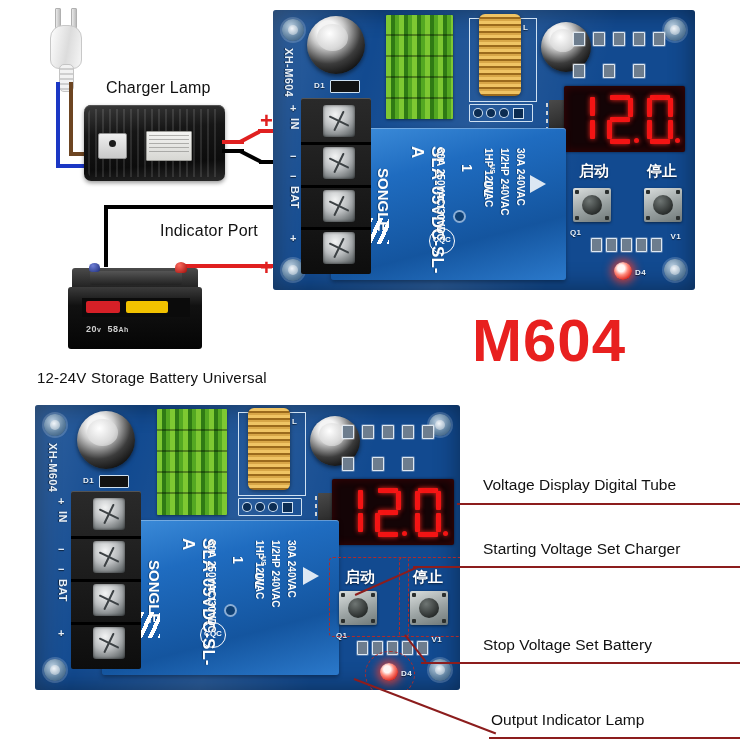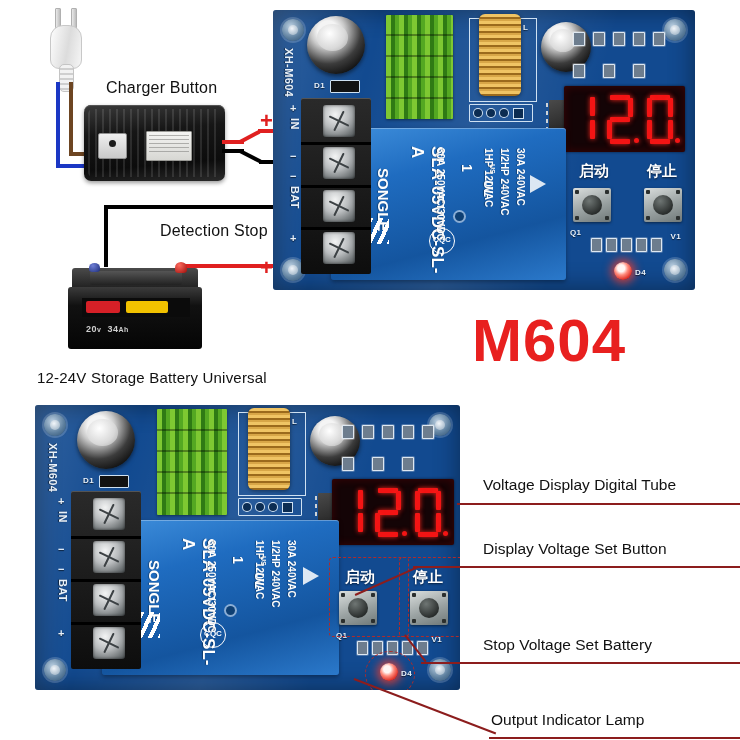--- a/index.html
+++ b/index.html
@@ -130,21 +130,21 @@
   <div class="abs plug-prong" style="left:33px;top:0;"></div>
   <div class="abs plug-body" style="left:12px;top:17px;"></div>
   <div class="abs plug-strain" style="left:21px;top:56px;"></div>
 </div>
 
 <div class="abs wire-blue" style="left:56px;top:82px;width:4px;height:86px;"></div>
 <div class="abs wire-blue" style="left:56px;top:164px;width:62px;height:4px;"></div>
 <div class="abs wire-brown" style="left:69px;top:82px;width:4px;height:74px;"></div>
 <div class="abs wire-brown" style="left:69px;top:152px;width:49px;height:4px;"></div>
 
-<div class="abs lbl lbl-big" style="left:106px;top:79px;">Charger Button</div>
+<div class="abs lbl lbl-big" style="left:106px;top:79px;">Charger Lamp</div>
 
 <div class="abs brick" style="left:84px;top:105px;width:141px;height:76px;">
   <div class="abs brick-fins" style="left:4px;top:4px;right:4px;height:68px;border-radius:5px;"></div>
   <div class="abs brick-socket" style="left:14px;top:28px;width:27px;height:24px;">
     <div class="hole"></div>
   </div>
   <div class="abs brick-plate" style="left:62px;top:26px;width:44px;height:28px;">
     <i></i>
       <i></i>
       <i></i>
@@ -159,37 +159,37 @@
 <div class="abs w-blk" style="left:222px;top:149px;width:22px;height:4px;"></div>
 <div class="abs w-blk" style="left:240px;top:149px;width:23px;height:4px;transform:rotate(27deg);transform-origin:0 50%;"></div>
 <div class="abs w-blk" style="left:259px;top:160px;width:46px;height:4px;"></div>
 
 <div class="abs minus" style="left:272px;top:168px;">|</div>
 <div class="abs minus" style="left:272px;top:190px;">|</div>
 
 <div class="abs w-blk" style="left:104px;top:205px;width:201px;height:4px;"></div>
 <div class="abs w-blk" style="left:104px;top:205px;width:4px;height:62px;"></div>
 
-<div class="abs lbl lbl-big" style="left:160px;top:222px;">Detection Stop</div>
+<div class="abs lbl lbl-big" style="left:160px;top:222px;">Indicator Port</div>
 
 <div class="abs w-red" style="left:181px;top:264px;width:124px;height:4px;"></div>
 <div class="abs w-red" style="left:181px;top:264px;width:4px;height:12px;"></div>
 
 <div class="abs" style="left:62px;top:262px;width:145px;height:88px;">
   <div class="abs bat-top" style="left:10px;top:6px;width:126px;height:22px;"></div>
   <div class="abs" style="left:28px;top:9px;width:92px;height:14px;background:linear-gradient(180deg,#555,#222);border-radius:2px;"></div>
   <div class="abs term-neg" style="left:27px;top:1px;"></div>
   <div class="abs term-pos" style="left:113px;top:0;"></div>
   <div class="abs bat-case" style="left:6px;top:25px;width:134px;height:62px;"></div>
   <div class="abs bat-lbl" style="left:20px;top:36px;width:108px;height:19px;"></div>
   <div class="abs bat-red" style="left:24px;top:39px;width:34px;height:12px;border-radius:2px;"></div>
   <div class="abs bat-yellow" style="left:64px;top:39px;width:42px;height:12px;border-radius:2px;"></div>
   <div class="abs" style="left:24px;top:62px;width:104px;height:12px;color:#cfcfcf;font-size:9px;font-weight:bold;letter-spacing:.5px;">
     <span>20</span><span style="font-size:7px;">v</span>
-    &nbsp;<span>34</span><span style="font-size:7px;">Ah</span>
+    &nbsp;<span>58</span><span style="font-size:7px;">Ah</span>
   </div>
 </div>
 
 <div class="abs lbl" style="left:37px;top:369px;">12-24V Storage Battery Universal</div>
 
 <div class="abs plus" style="left:260px;top:110px;">+</div>
 <div class="abs plus" style="left:260px;top:257px;">+</div>
 
 <div class="abs pcb" style="left:273px;top:10px;width:422px;height:280px;">
   <div class="pcb-sheen"></div>
@@ -554,21 +554,21 @@
 
 
   <div class="abs dash-box" style="left:294px;top:152px;width:78px;height:78px;"></div>
   <div class="abs dash-box" style="left:364px;top:152px;width:64px;height:78px;"></div>
   <div class="abs dash-circle" style="left:330px;top:246px;width:48px;height:44px;"></div>
 </div>
 
 <div class="abs ann-txt" style="left:483px;top:476px;">Voltage Display Digital Tube</div>
 <div class="abs ann-line" style="left:457px;top:503px;width:283px;"></div>
 
-<div class="abs ann-txt" style="left:483px;top:540px;">Display Voltage Set Button</div>
+<div class="abs ann-txt" style="left:483px;top:540px;">Starting Voltage Set Charger</div>
 <div class="abs ann-line" style="left:413px;top:566px;width:327px;"></div>
 <div class="abs ann-diag" style="left:355px;top:594px;width:68px;transform:rotate(-24deg);"></div>
 
 <div class="abs ann-txt" style="left:483px;top:636px;">Stop Voltage Set Battery</div>
 <div class="abs ann-line" style="left:421px;top:662px;width:319px;"></div>
 <div class="abs ann-diag" style="left:405px;top:634px;width:34px;transform:rotate(52deg);"></div>
 
 <div class="abs ann-txt" style="left:491px;top:711px;">Output Indicator Lamp</div>
 <div class="abs ann-line" style="left:489px;top:737px;width:251px;"></div>
 <div class="abs ann-diag" style="left:354px;top:678px;width:152px;transform:rotate(21deg);"></div>

